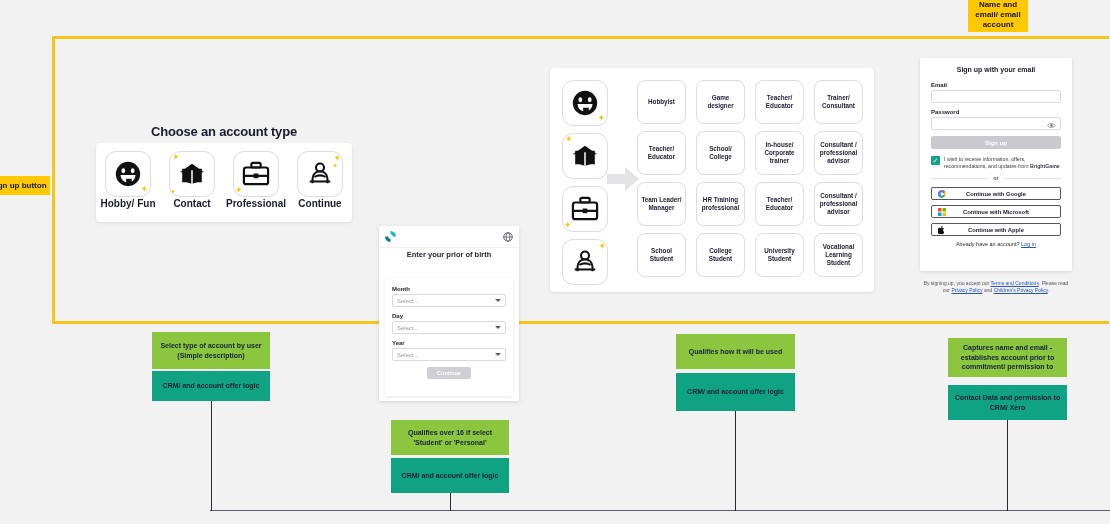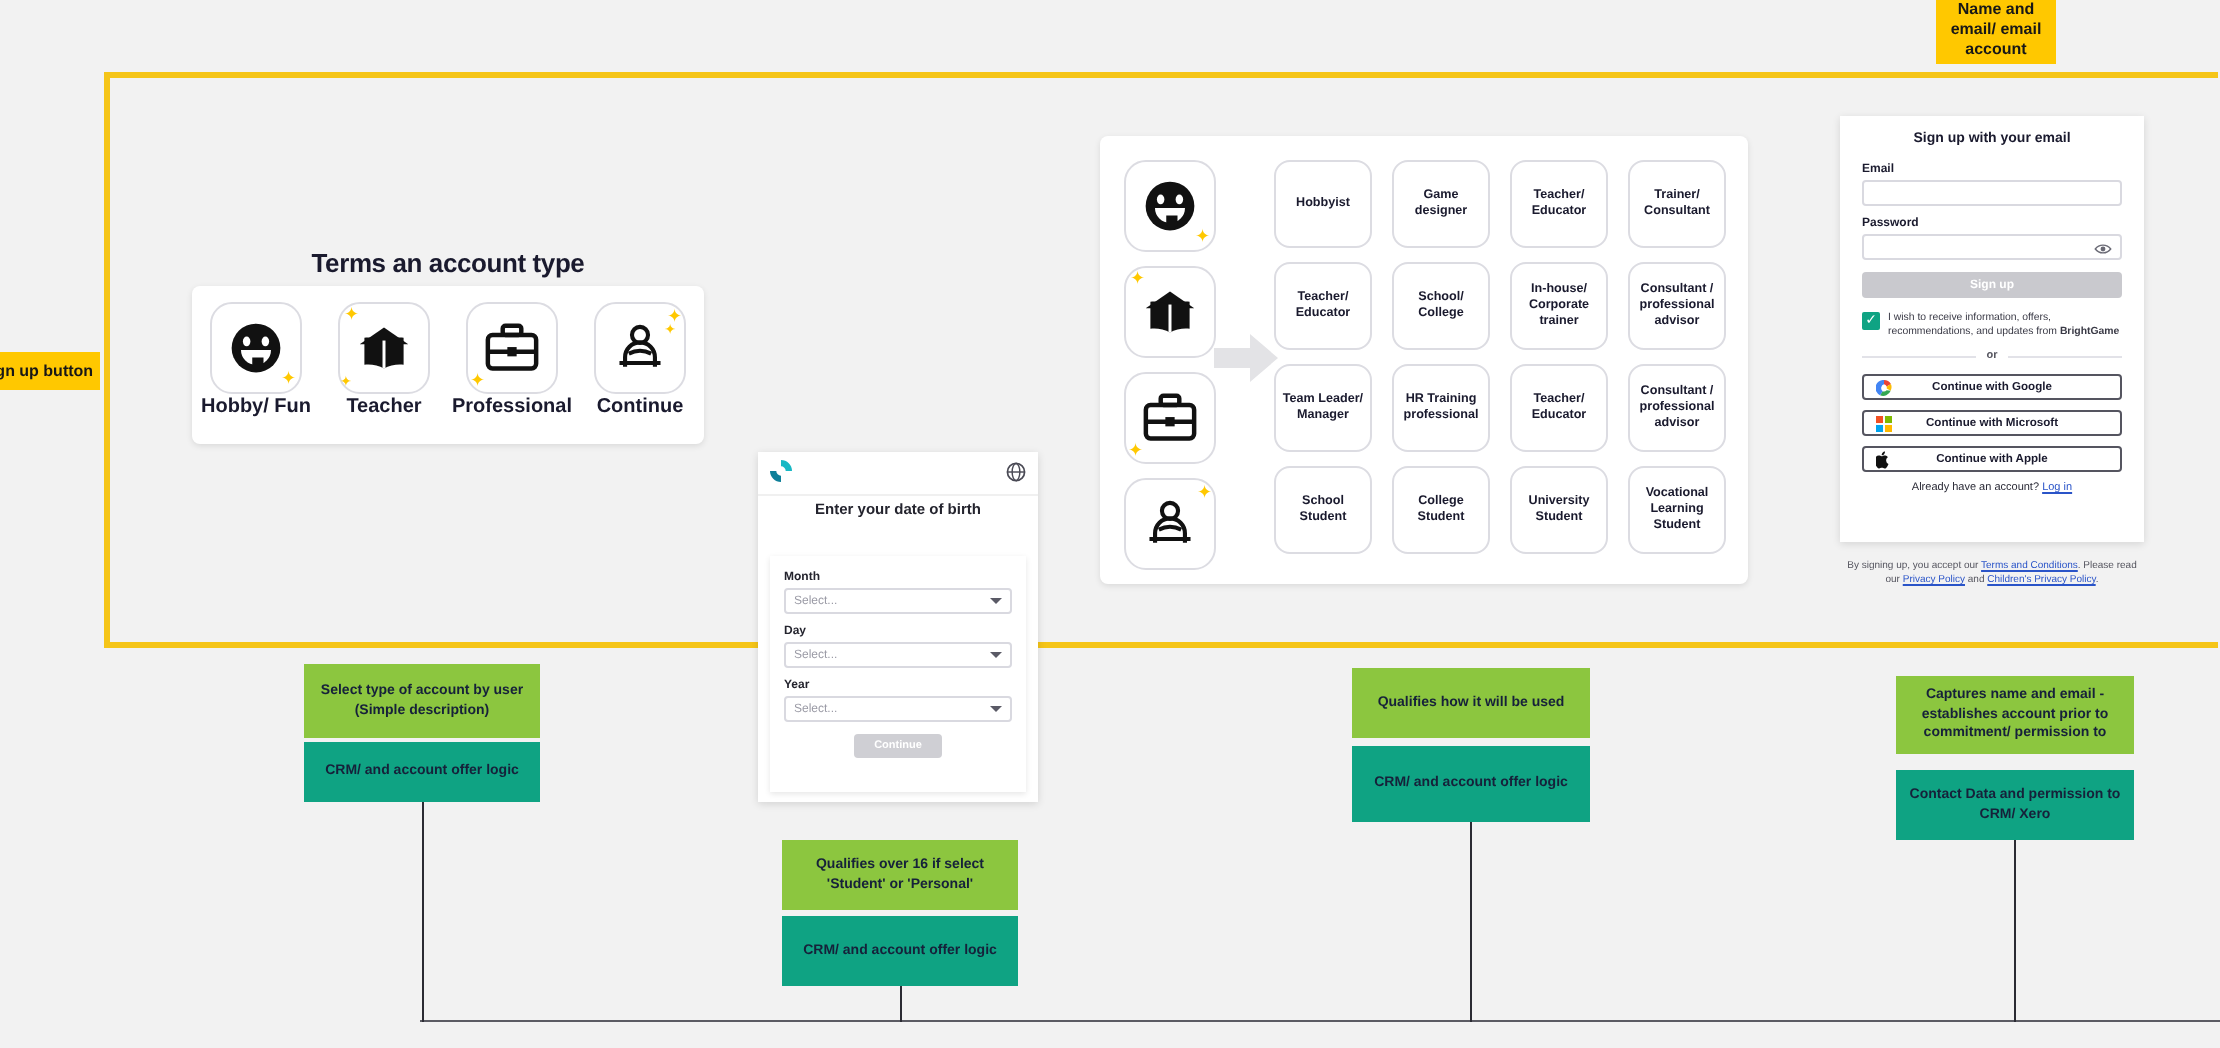--- a/index.html
+++ b/index.html
@@ -182,21 +182,21 @@
   #v4{left:1007px;top:420px;height:91px;}
 </style>
 </head>
 <body>
 
 <div class="abs" id="flow-frame"></div>
 
 <div class="abs yellow-label" id="label-name-email">Name and email/ email account</div>
 <div class="abs yellow-label" id="label-signup-button">ign up button</div>
 
-<div class="abs" id="account-type-title">Terms an account type</div>
+<div class="abs" id="account-type-title">Choose an account type</div>
 
 <div class="abs" id="account-type-card">
 
   <div class="acct-item">
     <div class="acct-icon">
       <svg width="30" height="30" viewBox="0 0 32 32">
         <circle cx="16" cy="16" r="13" fill="#111"></circle>
         <ellipse cx="11" cy="12.5" rx="2" ry="2.6" fill="#fff"></ellipse>
         <ellipse cx="21" cy="12.5" rx="2" ry="2.6" fill="#fff"></ellipse>
         <path d="M8 17 H24 A8 8 0 0 1 8 17 Z" fill="#fff"></path>
@@ -211,21 +211,21 @@
     <div class="acct-icon">
       <svg width="30" height="28" viewBox="0 0 32 30">
         <path d="M16 4 L29 13 H3 Z" fill="#111"></path>
         <path d="M16 12 C13 9.5 8 9 5.5 9.5 V24 C8 23.5 13 24 16 26 Z" fill="#111"></path>
         <path d="M16 12 C19 9.5 24 9 26.5 9.5 V24 C24 23.5 19 24 16 26 Z" fill="#111"></path>
         <rect x="15.2" y="11" width="1.6" height="15" fill="#fff"></rect>
       </svg>
       <span class="spark" style="left:2px;top:1px;">✦</span>
       <span class="spark" style="left:0px;bottom:1px;font-size:7px;">✦</span>
     </div>
-    <div class="acct-label">Teacher</div>
+    <div class="acct-label">Contact</div>
   </div>
 
   <div class="acct-item">
     <div class="acct-icon">
       <svg width="30" height="26" viewBox="0 0 32 28">
         <rect x="11" y="2" width="10" height="5" rx="1.5" fill="none" stroke="#111" stroke-width="2.4"></rect>
         <rect x="3" y="7" width="26" height="18" rx="2.5" fill="none" stroke="#111" stroke-width="2.4"></rect>
         <line x1="3" y1="16" x2="29" y2="16" stroke="#111" stroke-width="2.4"></line>
         <rect x="13.5" y="13.5" width="5" height="5" fill="#111"></rect>
       </svg>
@@ -332,21 +332,21 @@
   </span>
   <span>
     <svg width="10" height="10" viewBox="0 0 14 14">
       <circle cx="7" cy="7" r="6" fill="none" stroke="#4a4a55" stroke-width="1.2"></circle>
       <ellipse cx="7" cy="7" rx="2.7" ry="6" fill="none" stroke="#4a4a55" stroke-width="1"></ellipse>
       <line x1="1" y1="7" x2="13" y2="7" stroke="#4a4a55" stroke-width="1"></line>
     </svg>
   </span>
 </div>
 
-<div class="abs" id="dob-heading">Enter your date of birth</div>
+<div class="abs" id="dob-heading">Enter your prior of birth</div>
 
 <div class="abs" id="dob-form">
   <div class="dob-flabel">Month</div>
   <div class="dob-select">
     <span>Select...</span>
     <span class="dob-caret"></span>
   </div>
   <div class="dob-flabel">Day</div>
   <div class="dob-select">
     <span>Select...</span>

